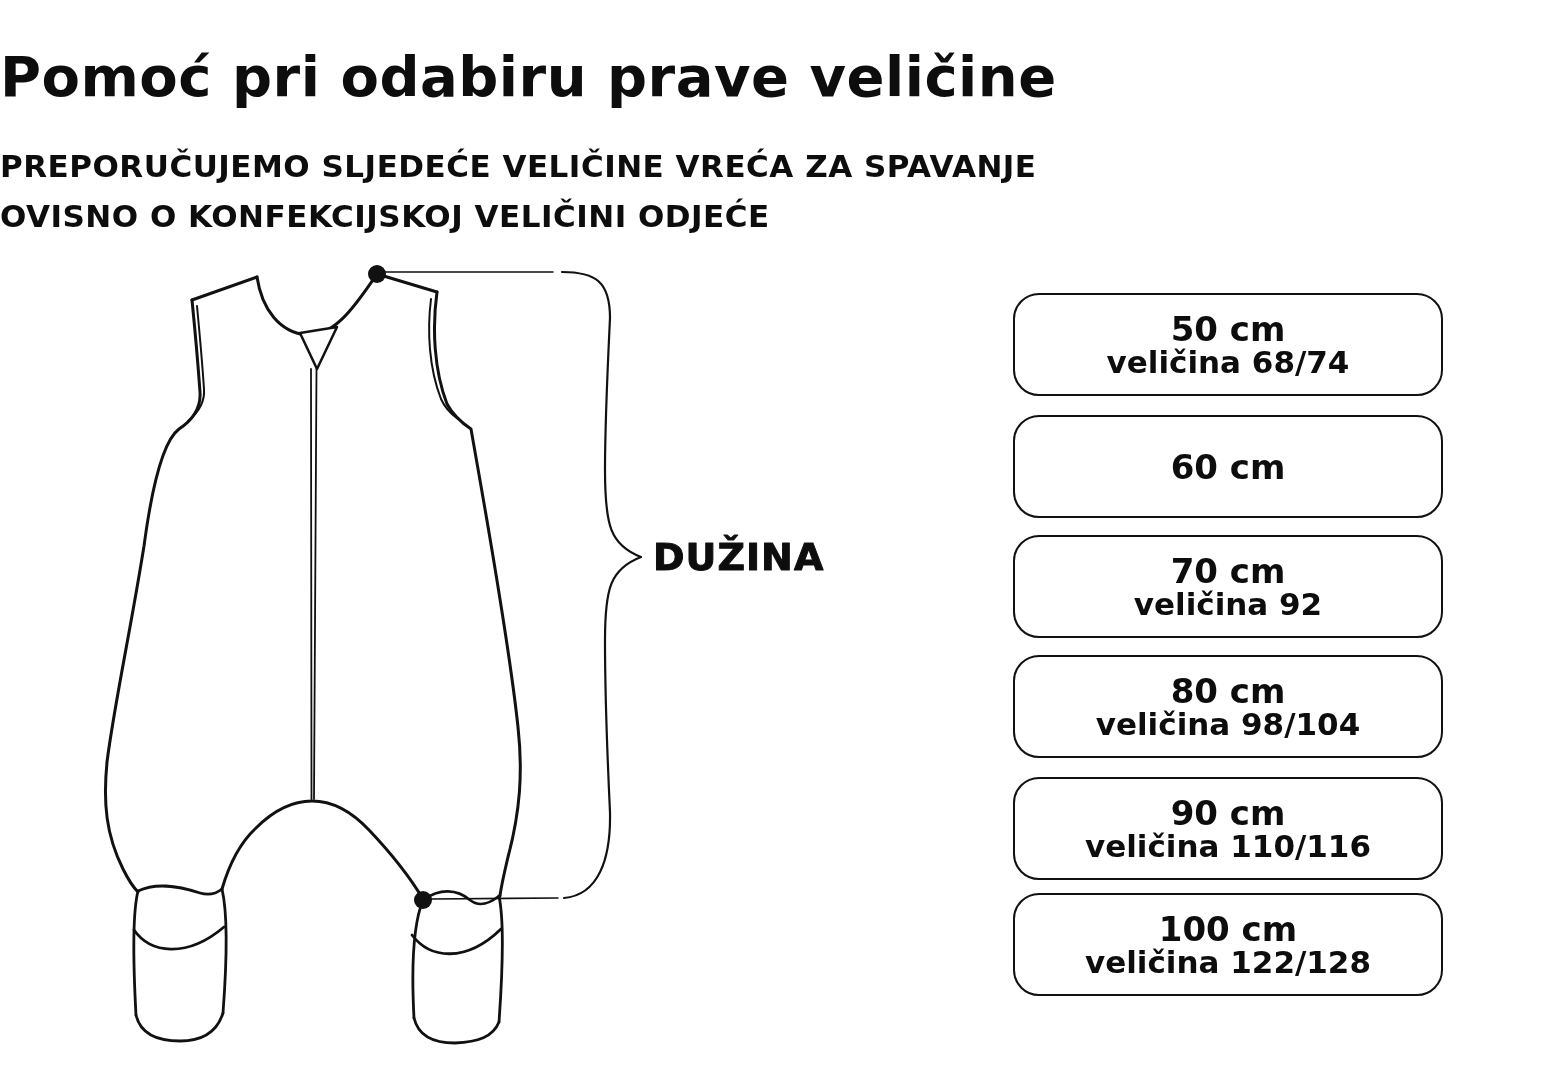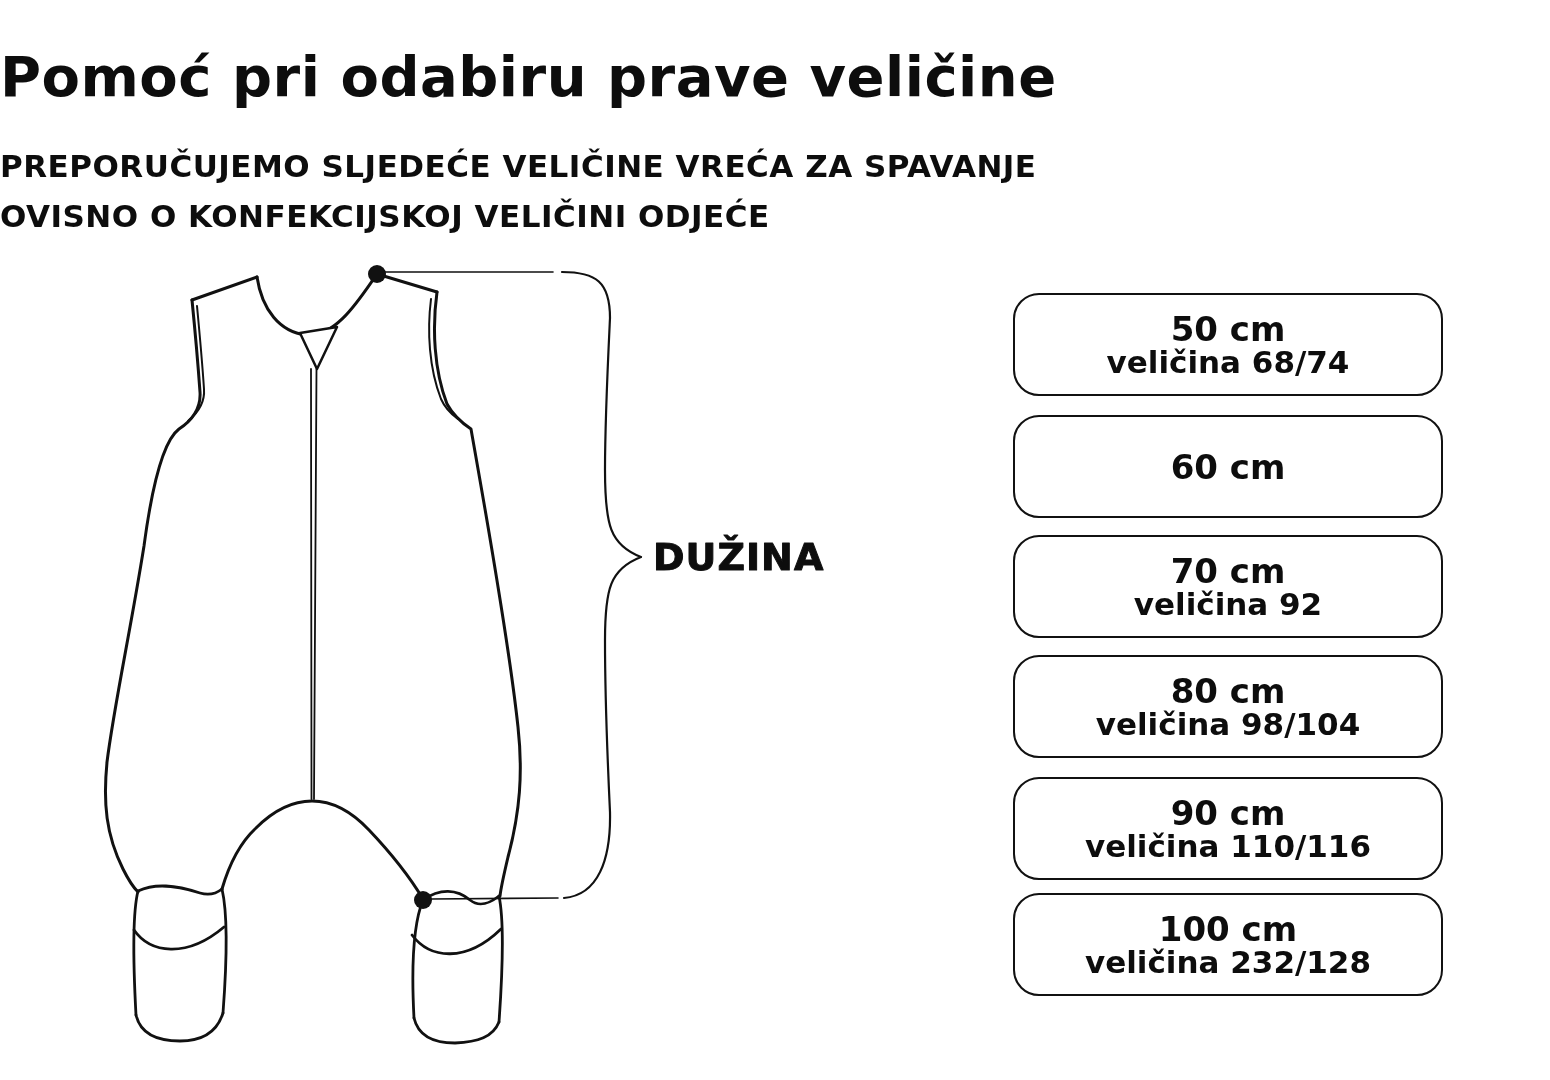--- a/index.html
+++ b/index.html
@@ -135,17 +135,17 @@
     <div class="size-card">
       <span class="size-length">80 cm</span>
       <span class="size-clothing">veličina 98/104</span>
     </div>
     <div class="size-card">
       <span class="size-length">90 cm</span>
       <span class="size-clothing">veličina 110/116</span>
     </div>
     <div class="size-card">
       <span class="size-length">100 cm</span>
-      <span class="size-clothing">veličina 232/128</span>
+      <span class="size-clothing">veličina 122/128</span>
     </div>
   </div>
 
 </div>
 
 </body></html>

